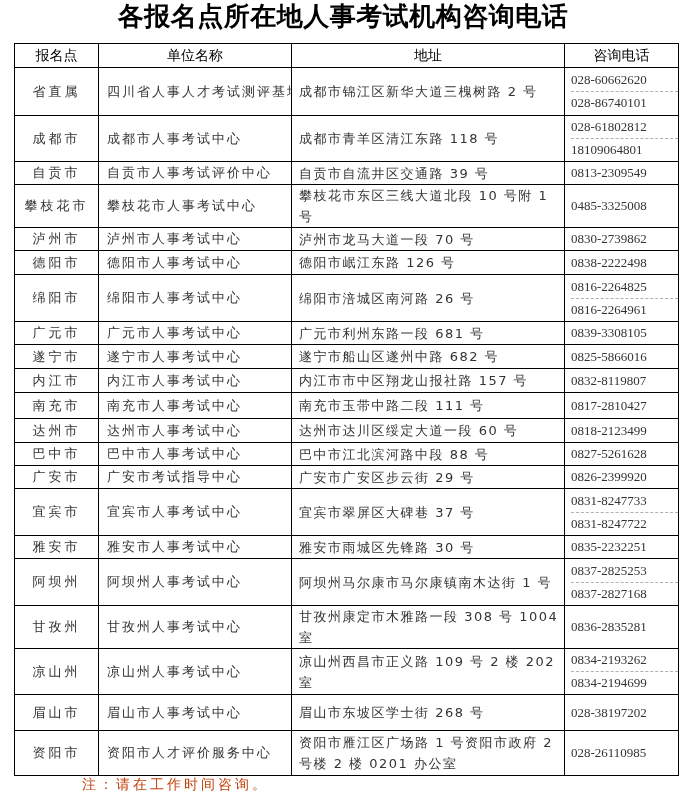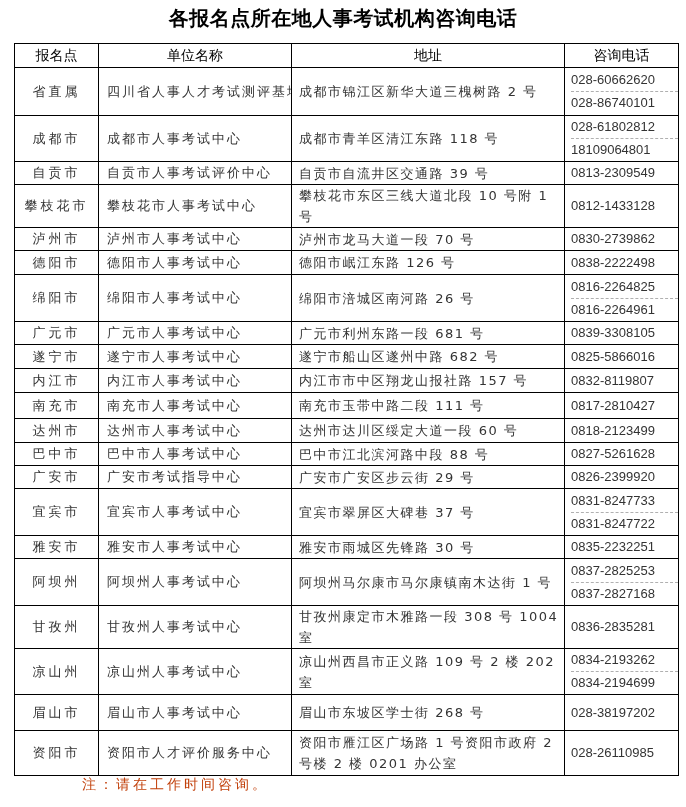--- a/index.html
+++ b/index.html
@@ -14,23 +14,23 @@
       overflow: hidden;
       font-family: "DejaVu Serif", "Liberation Serif", serif;
       color: #1a1a1a;
     }
     .doc-title {
       position: absolute;
       left: 0;
       top: 4px;
       width: 686px;
       text-align: center;
-      font-family: Liberation Serif, serif;
+      font-family: Liberation Mono, monospace;
       font-weight: bold;
-      font-size: 20px;
+      font-size: 26px;
       line-height: 28px;
       letter-spacing: 0.5px;
       color: #000;
     }
     table.contact-table {
       position: absolute;
       left: 14px;
       top: 43px;
       width: 664px;
       border-collapse: collapse;
@@ -76,21 +76,21 @@
       padding-left: 7px !important;
       letter-spacing: 1.5px;
       font-family: "DejaVu Sans", "Liberation Sans", sans-serif;
       font-size: 13px;
       color: #444;
       white-space: normal !important;
       line-height: 21px;
     }
     td.phone {
       padding-left: 6px !important;
-      font-family: Liberation Sans, sans-serif;
+      font-family: Liberation Serif, serif;
       font-size: 14px;
       color: #111;
     }
     td.phone .ph-line {
       display: block;
       height: 22px;
       line-height: 22px;
     }
     td.phone .ph-line + .ph-line {
       border-top: 1px dashed #b0b0b0;
@@ -150,21 +150,21 @@
         <td class="addr">自贡市自流井区交通路 39 号</td>
         <td class="phone">
           <span class="ph-line">0813-2309549</span>
         </td>
       </tr>
       <tr style="height: 24px;">
         <td class="site">攀枝花市</td>
         <td class="org">攀枝花市人事考试中心</td>
         <td class="addr">攀枝花市东区三线大道北段 10 号附 1 号</td>
         <td class="phone">
-          <span class="ph-line">0812-1433128</span>
+          <span class="ph-line">0485-3325008</span>
         </td>
       </tr>
       <tr style="height: 23px;">
         <td class="site">泸州市</td>
         <td class="org">泸州市人事考试中心</td>
         <td class="addr">泸州市龙马大道一段 70 号</td>
         <td class="phone">
           <span class="ph-line">0830-2739862</span>
         </td>
       </tr>

